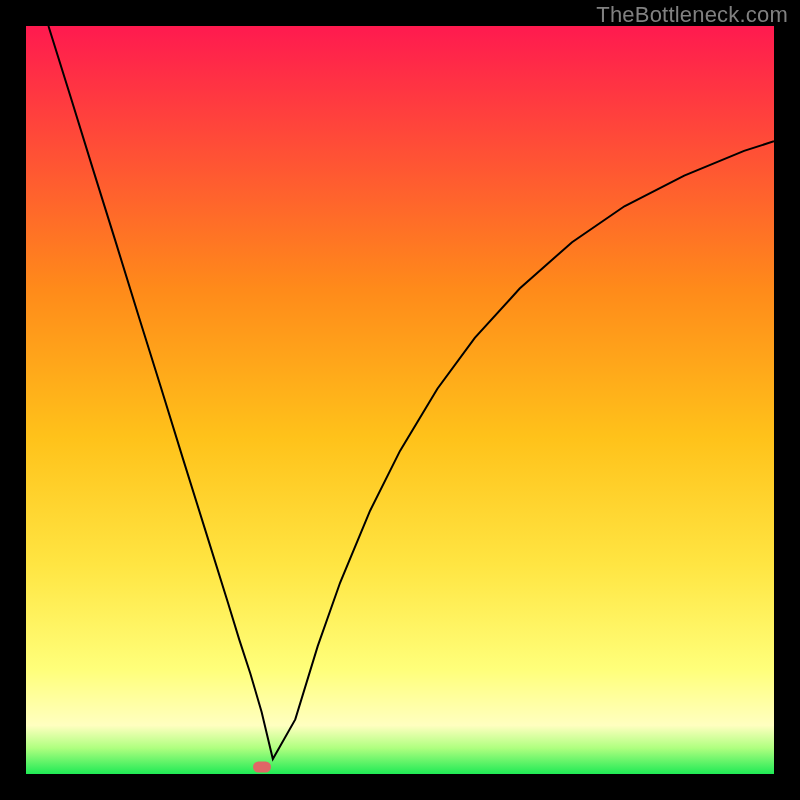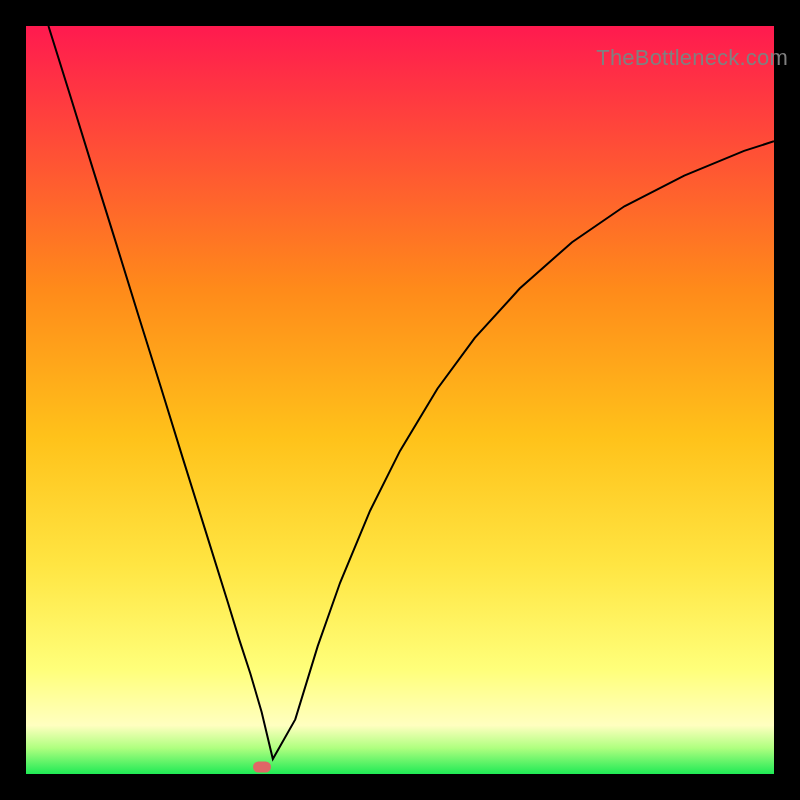--- a/index.html
+++ b/index.html
@@ -42,21 +42,20 @@
     height: 748px;
   }
   .watermark {
     position: absolute;
     top: 2px;
     right: 12px;
     color: #808080;
     font-size: 22px;
     font-weight: 500;
     letter-spacing: 0.2px;
-    margin-top: 43px;
   }
   .marker {
     position: absolute;
     width: 18px;
     height: 11px;
     background: #e06666;
     border-radius: 6px;
     transform: translate(-50%, -50%);
   }
 </style>

